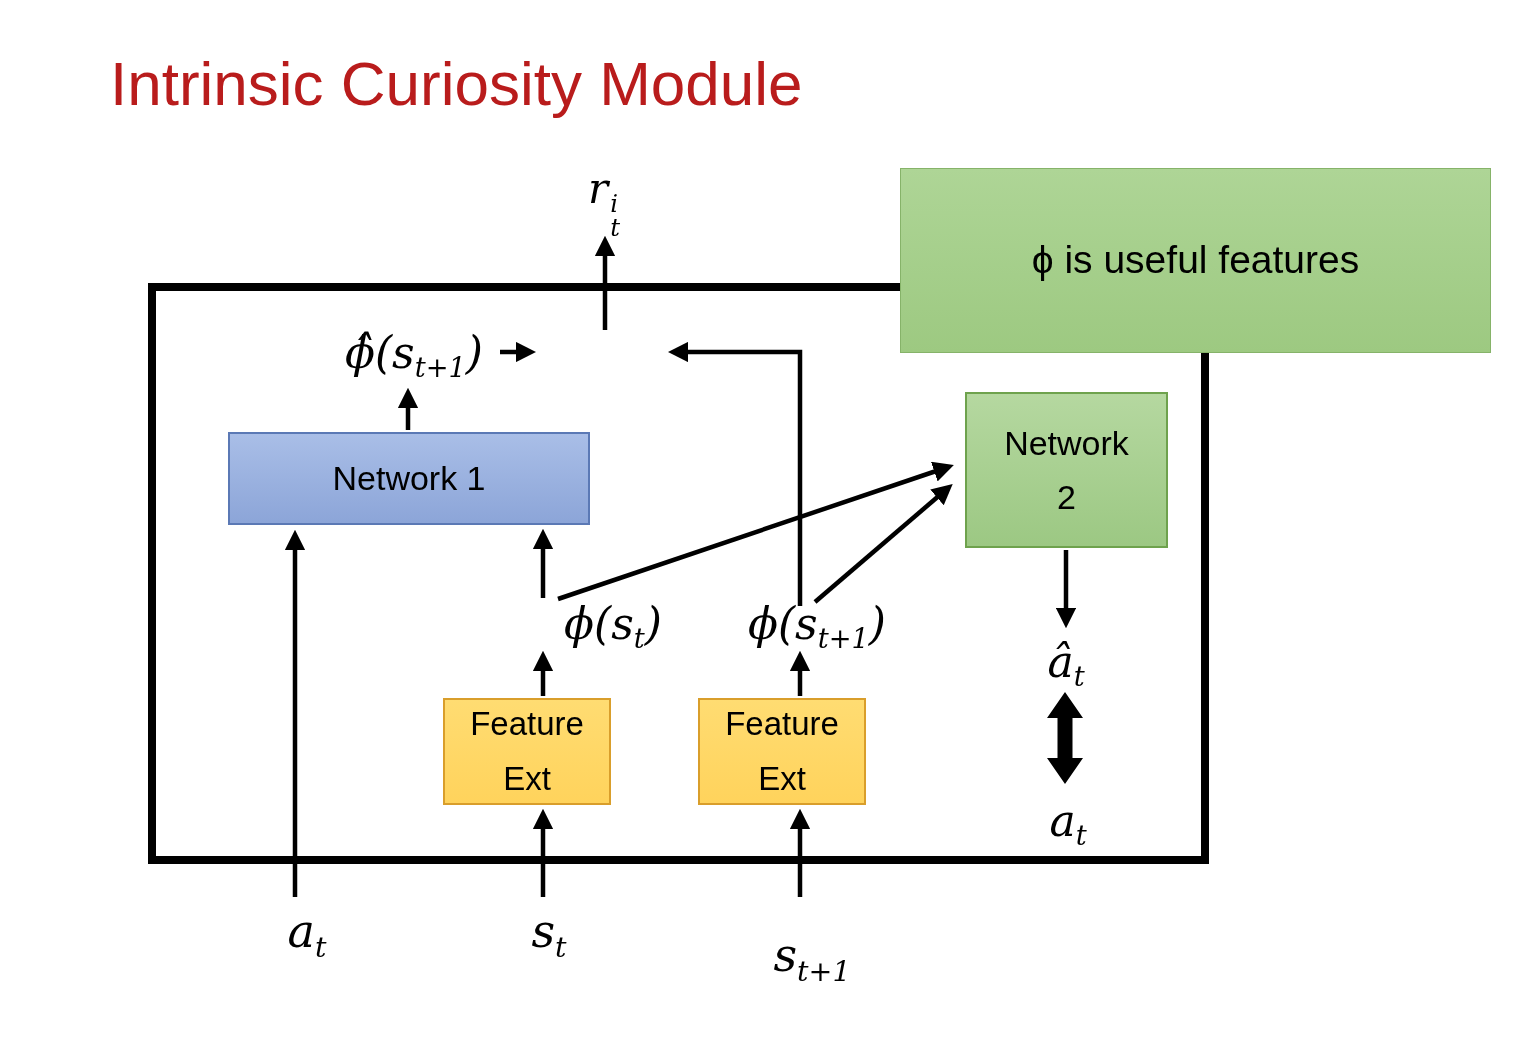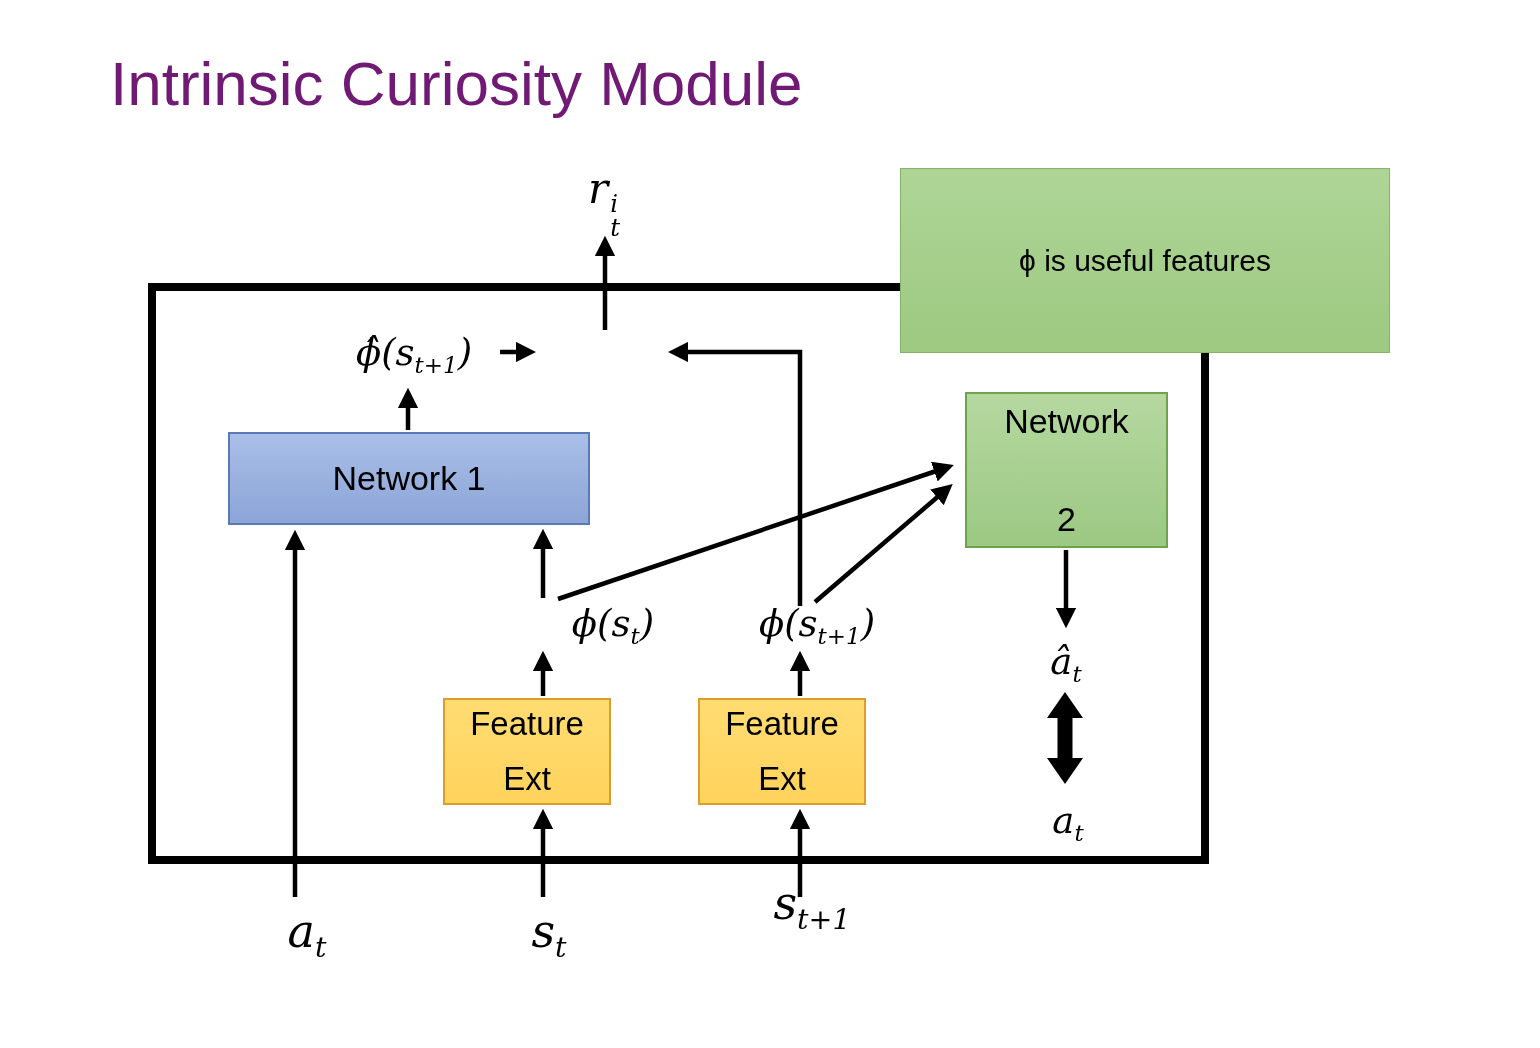--- a/index.html
+++ b/index.html
@@ -11,21 +11,21 @@
     overflow: hidden;
     font-family: "Liberation Sans", sans-serif;
   }
   .title {
     position: absolute;
     left: 110px;
     top: 48px;
     margin: 0;
     font-size: 62px;
     font-weight: 400;
-    color: #701a75;
+    color: #b91c1c;
     font-family: "Liberation Sans", sans-serif;
     white-space: nowrap;
   }
   svg.wires { position: absolute; left: 0; top: 0; }
 
   .box {
     position: absolute;
     box-sizing: border-box;
     display: flex;
     flex-direction: column;
@@ -46,50 +46,49 @@
     background: linear-gradient(180deg, #a9bee7 0%, #8ca5d8 100%);
     border: 2px solid #5b79b5;
     font-size: 34px;
   }
   .box-network2 {
     left: 965px; top: 392px; width: 203px; height: 156px;
     background: linear-gradient(180deg, #b5d8a0 0%, #9cc883 100%);
     border: 2px solid #6ea24d;
     font-size: 34px;
     line-height: 1.6;
-    justify-content: space-between;
   }
   .box-feature {
     top: 698px; width: 168px; height: 107px;
     background: linear-gradient(180deg, #ffdc72 0%, #ffd35c 100%);
     border: 2px solid #d99e2b;
     font-size: 33px;
     line-height: 1.65;
   }
   .box-feature.left  { left: 443px; }
   .box-feature.right { left: 698px; }
   .box-note {
-    left: 900px; top: 168px; width: 490px; height: 185px;
+    left: 900px; top: 168px; width: 591px; height: 185px;
     background: linear-gradient(180deg, #aed596 0%, #9dc981 100%);
     border: 1px solid #86b369;
-    font-size: 30px;
+    font-size: 39px;
     line-height: 1.65;
   }
 
   .math {
     position: absolute;
     transform: translate(-50%, -50%);
     font-family: "DejaVu Serif", serif;
     font-style: italic;
     color: #000;
     white-space: nowrap;
   }
   .math sub { font-size: 62%; line-height: 0; }
   .m44 { font-size: 42px; }
-  .m40 { font-size: 37px; }
+  .m40 { font-size: 44px; }
   .m46 { font-size: 46px; }
   .stack {
     display: inline-flex;
     flex-direction: column;
     align-items: flex-start;
     font-size: 58%;
     line-height: 1.02;
     vertical-align: -0.35em;
     margin-left: 2px;
   }
@@ -179,17 +178,17 @@
   </div>
 
   <div class="math m46" style="left:307px; top:931px;">
     <span>a</span><sub>t</sub>
   </div>
 
   <div class="math m46" style="left:549px; top:931px;">
     <span>s</span><sub>t</sub>
   </div>
 
-  <div class="math m46" style="left:812px; top:903px;">
+  <div class="math m46" style="left:812px; top:955px;">
     <span>s</span><sub>t+1</sub>
   </div>
 
 </div>
 
 </body></html>

